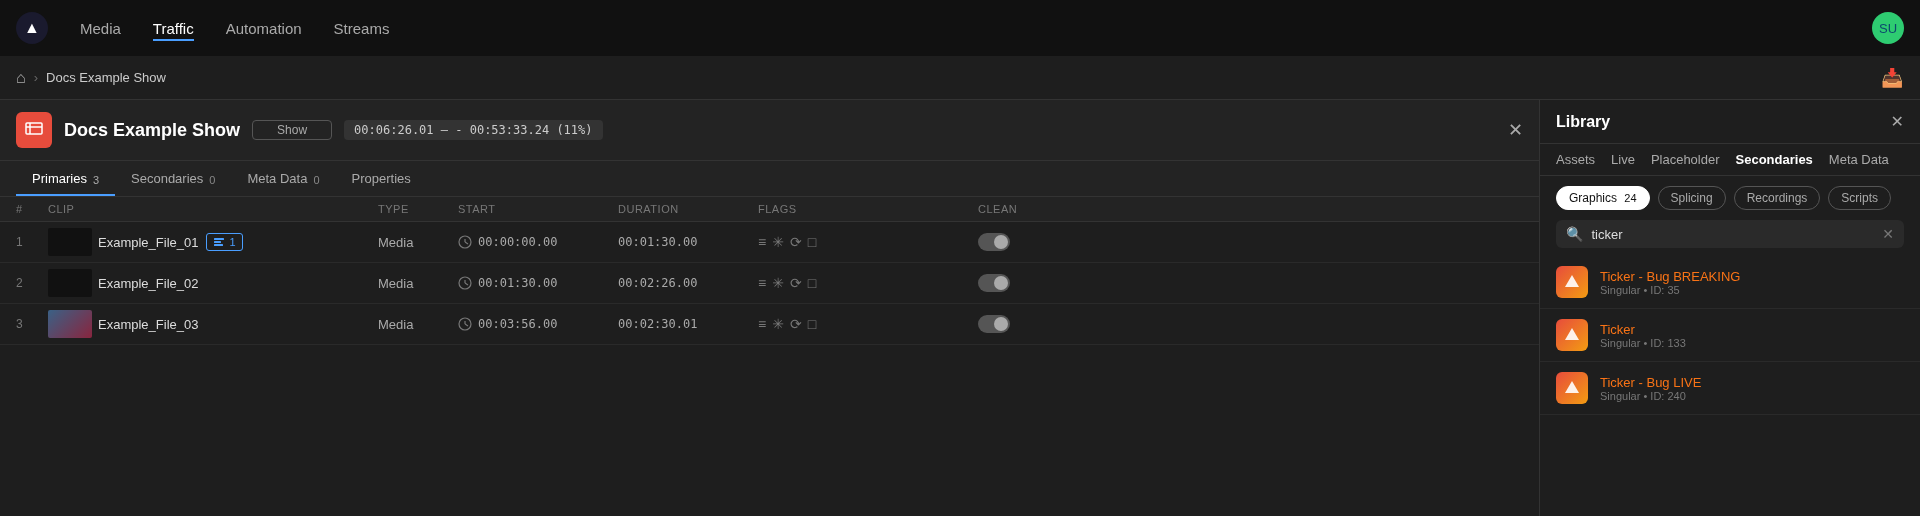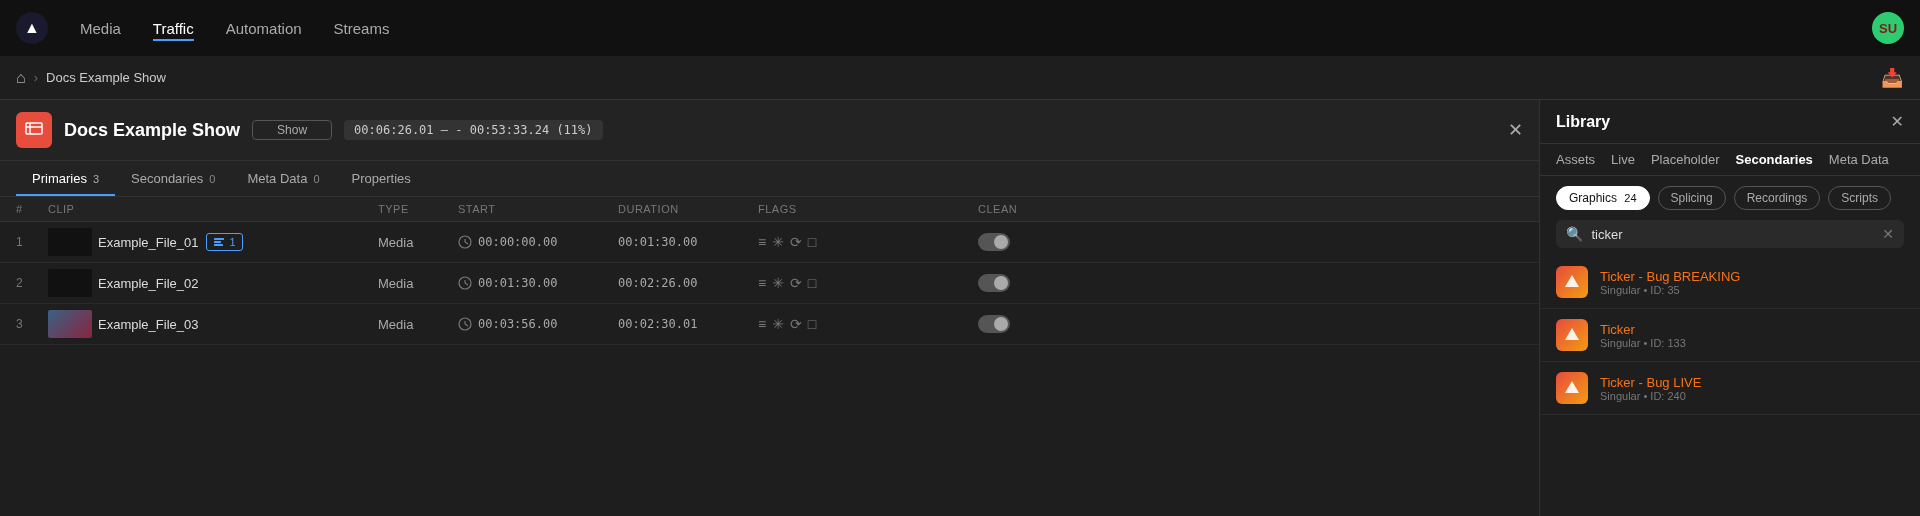--- a/index.html
+++ b/index.html
@@ -46,22 +46,22 @@
     }
     .nav-spacer { flex: 1; }
     .user-avatar {
       width: 32px;
       height: 32px;
       border-radius: 50%;
       background: #2ecc71;
       display: flex;
       align-items: center;
       justify-content: center;
-      color: #7f1d1d;
-      font-weight: bold;
+      color: #0c4a6e;
+      font-weight: normal;
       font-size: 13px;
     }
 
     
     .breadcrumb-bar {
       background: #1e1e1e;
       height: 44px;
       display: flex;
       align-items: center;
       padding: 0 16px;
@@ -157,21 +157,21 @@
       border-bottom: 1px solid #333;
       gap: 0;
     }
     .tab {
       padding: 10px 16px;
       color: #aaa;
       cursor: pointer;
       font-size: 13px;
       position: relative;
       display: flex;
-      align-items: center;
+      align-items: flex-end;
       gap: 6px;
     }
     .tab.active {
       color: #fff;
     }
     .tab.active::after {
       content: '';
       position: absolute;
       bottom: 0;
       left: 0;

